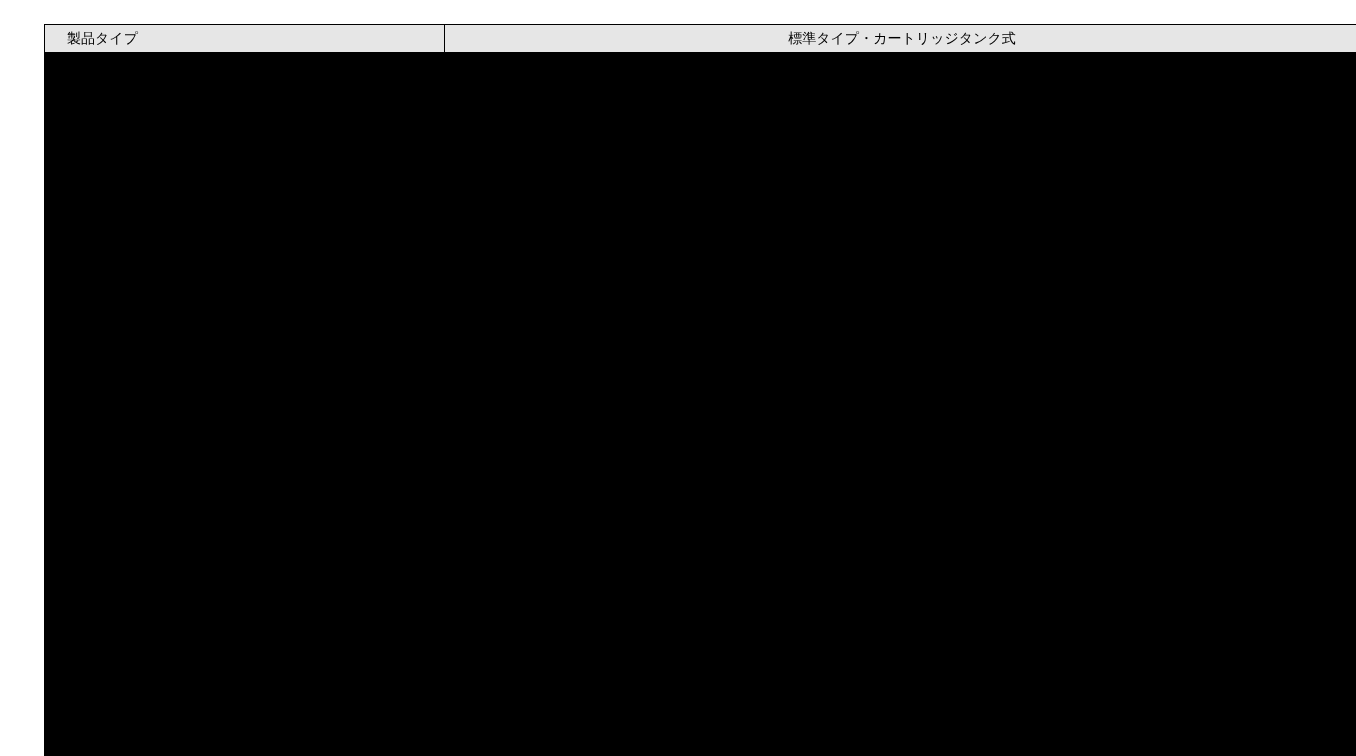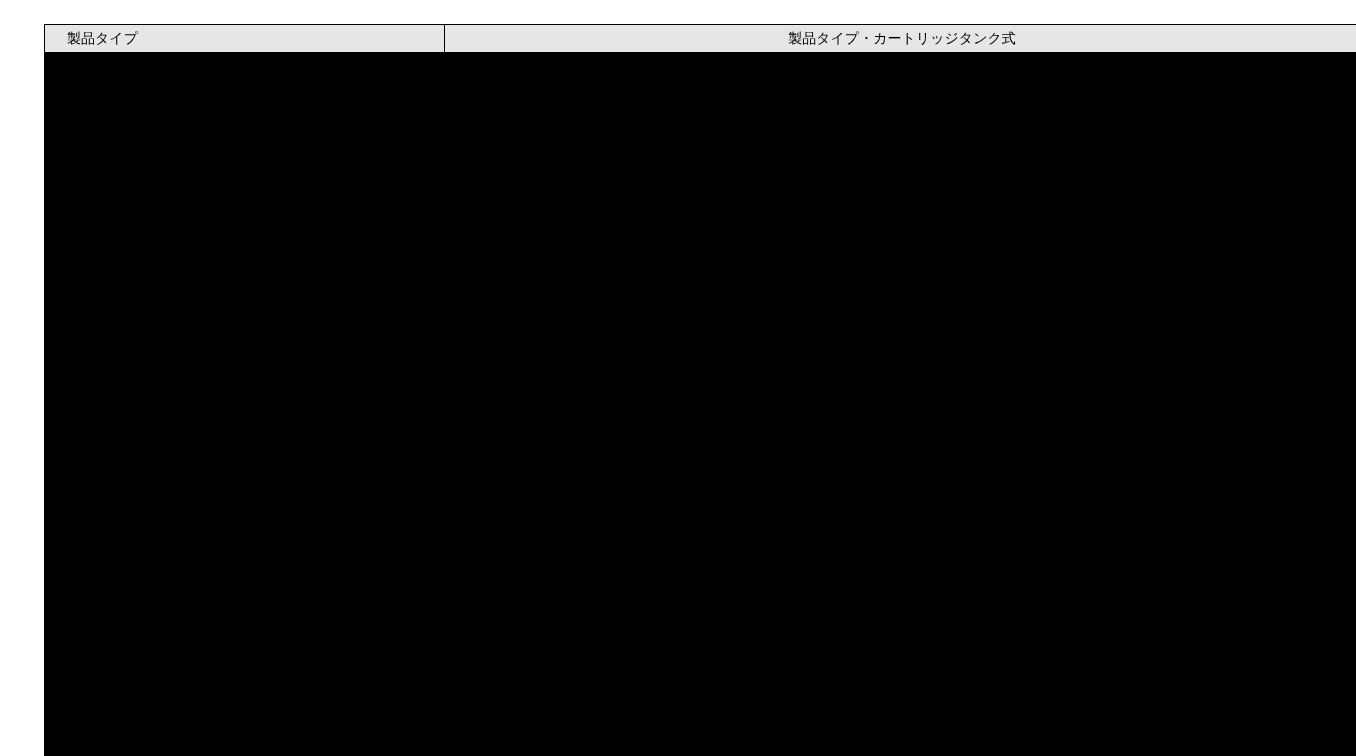--- a/index.html
+++ b/index.html
@@ -46,18 +46,18 @@
 </head>
 <body>
 
 <table class="table">
   <tbody>
       <tr class="header-row">
     <td class="label-cell">
       <span>製品タイプ</span>
     </td>
     <td class="value-cell">
-      <span>製品タイプ・カートリッジタンク式</span>
+      <span>標準タイプ・カートリッジタンク式</span>
     </td>
   </tr>
 </tbody>
   </table>
 <div class="black-region"></div>
 
 </body></html>

